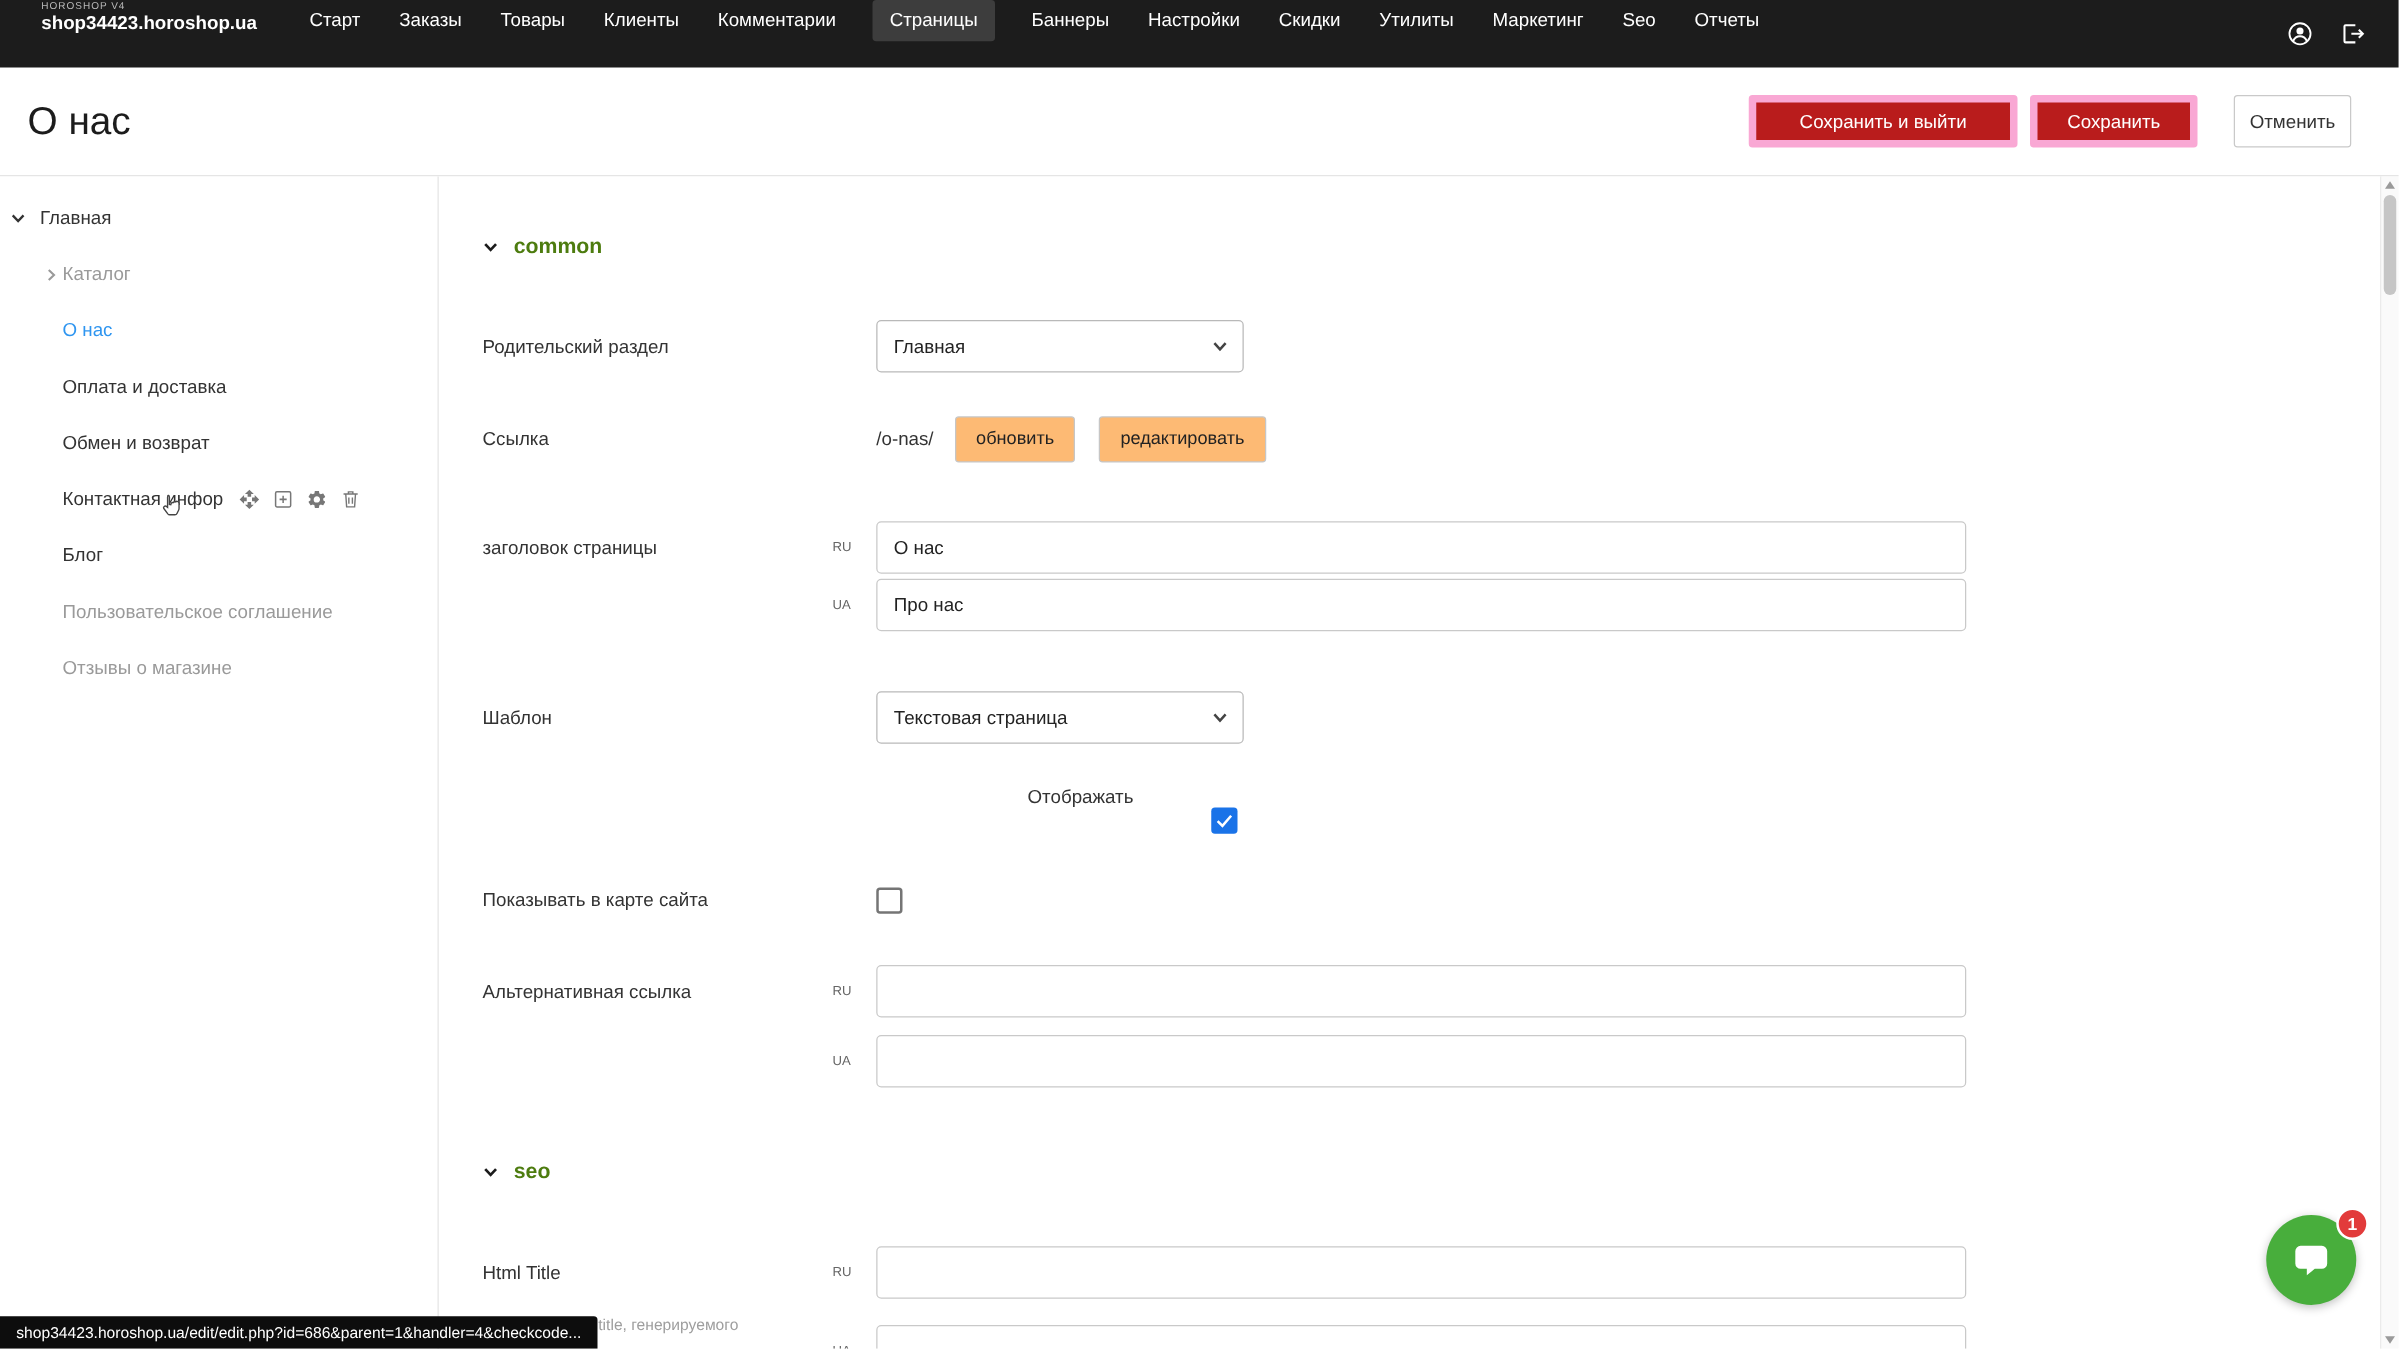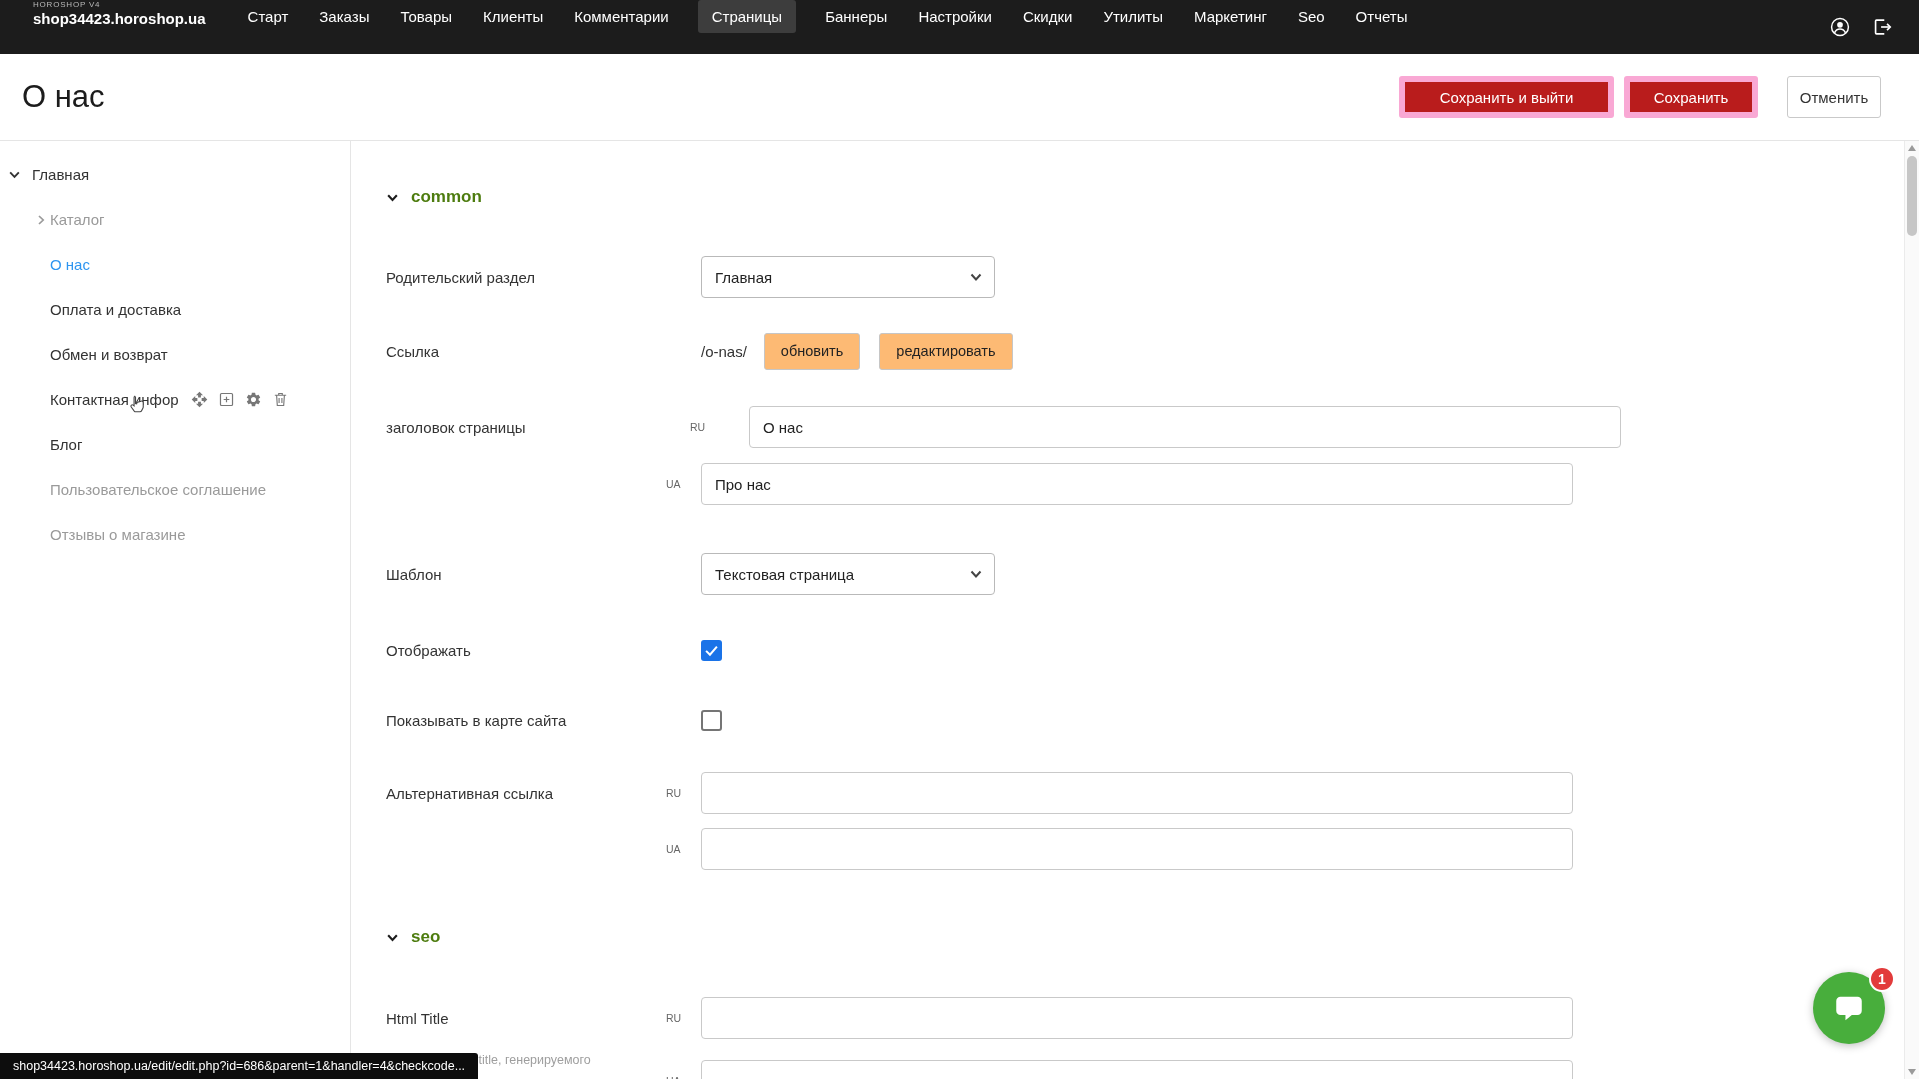--- a/index.html
+++ b/index.html
@@ -211,21 +211,21 @@
     </div>
   </div>
 
   <div class="form-row" style="top:189px;">
     <div class="f-label">Ссылка</div>
     <span class="link-path">/o-nas/</span>
     <button class="mini-btn">обновить</button>
     <button class="mini-btn">редактировать</button>
   </div>
 
-  <div class="form-row" style="top:265px;gap:24px;">
+  <div class="form-row" style="top:276px;">
     <div class="f-label-narrow">заголовок страницы</div>
     <span class="lang-badge">RU</span>
     <input class="text-input" type="text" value="О нас" style="">
   </div>
 
   <div class="form-row" style="top:322px;">
     <div class="f-label-narrow"></div>
     <span class="lang-badge">UA</span>
     <input class="text-input" type="text" value="Про нас" style="">
   </div>
@@ -235,21 +235,21 @@
     <div class="select">
       <span>Текстовая страница</span>
       <span class="select-chev">
         <svg viewBox="0 0 12 12" width="12" height="12">
             <polyline points="1.5,3.5 6,8.5 10.5,3.5" fill="none" stroke="#444" stroke-width="2"></polyline>
           </svg>
       </span>
     </div>
   </div>
 
-  <div class="form-row" style="top:488px;">
+  <div class="form-row" style="top:488px;flex-direction:column;">
     <div class="f-label">Отображать</div>
     <div class="checkbox checked">
       <svg viewBox="0 0 22 22" width="17" height="17">
           <polyline points="4,11.5 9,16.5 18,6" fill="none" stroke="#fff" stroke-width="2.6"></polyline>
         </svg>
     </div>
   </div>
 
   <div class="form-row" style="top:558px;">
     <div class="f-label">Показывать в карте сайта</div>

